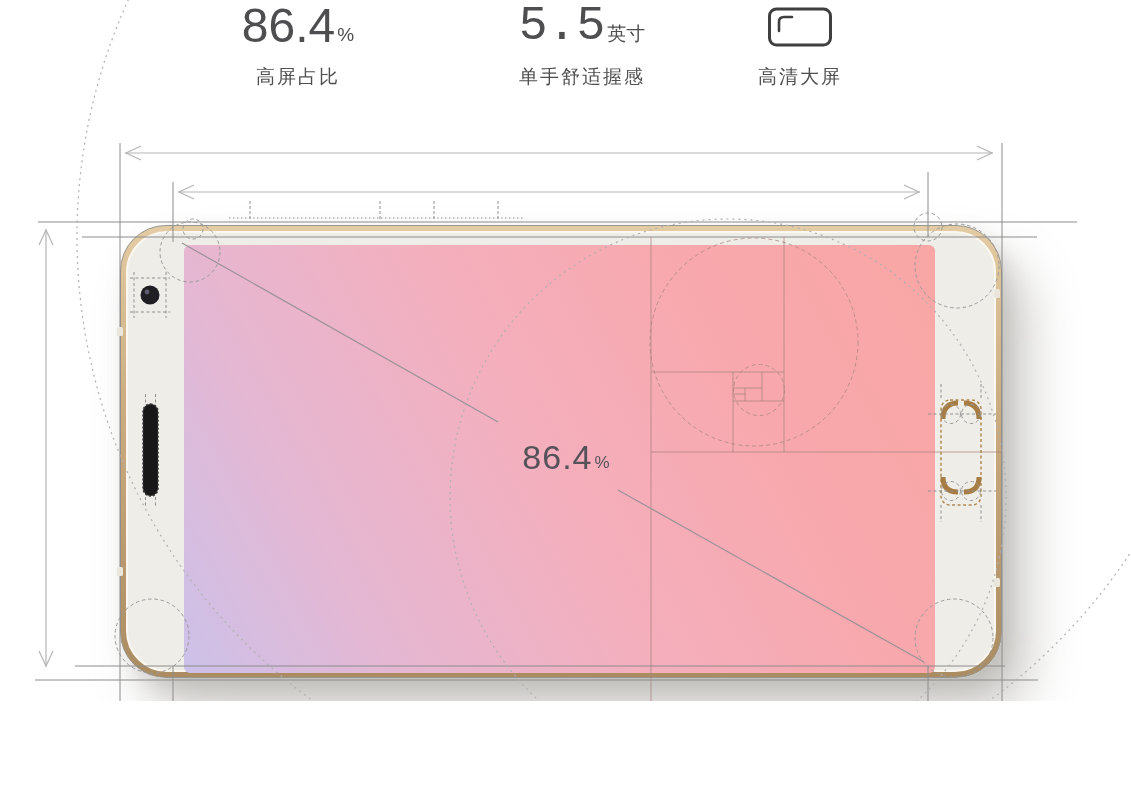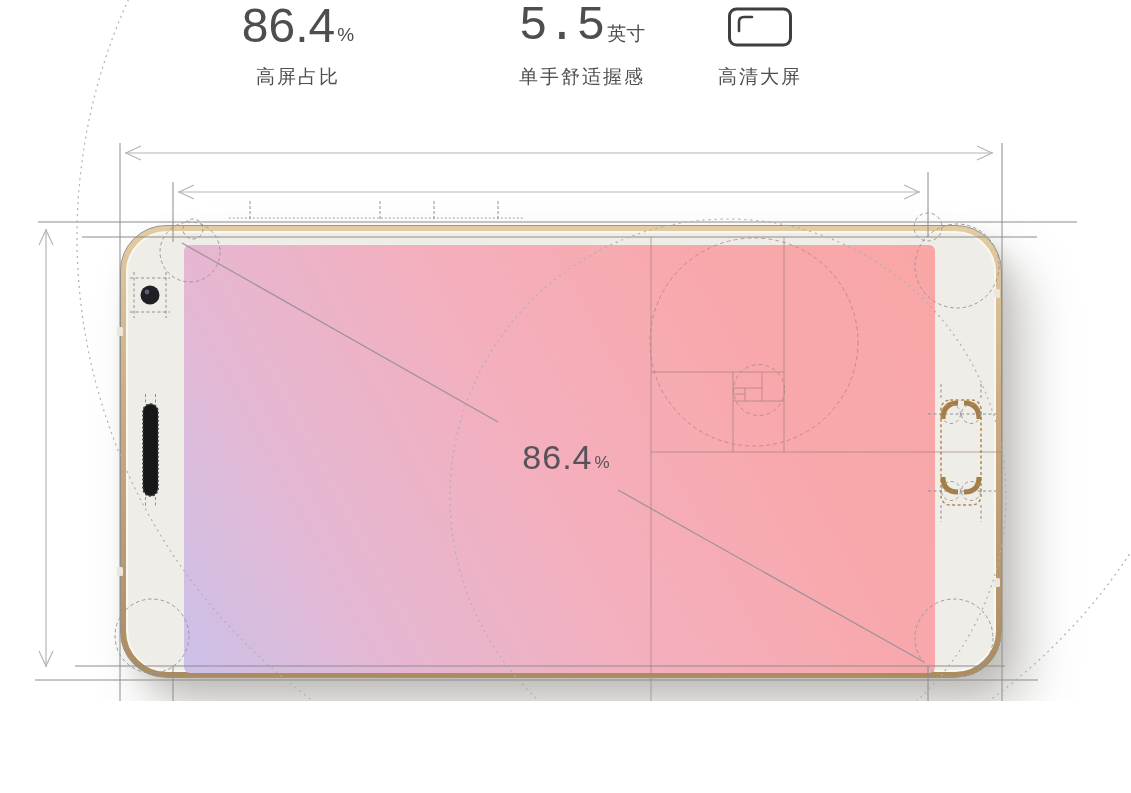--- a/index.html
+++ b/index.html
@@ -84,21 +84,21 @@
   </div>
 
   <div class="stat" style="left:582px;font-family:Liberation Mono, monospace;">
     <div class="stat-value-row">
       <span class="stat-value">5.5</span>
       <span class="stat-unit">英寸</span>
     </div>
     <div class="stat-label">单手舒适握感</div>
   </div>
 
-  <div class="stat" style="left:760px;">
+  <div class="stat" style="left:800px;">
     <div class="stat-icon-wrap">
       <svg width="66" height="42" viewBox="0 0 66 42">
         <rect x="2.5" y="3" width="61" height="36" rx="7" fill="none" stroke="#3f3f3f" stroke-width="3"></rect>
         <path d="M 12 25 L 12 16 Q 12 11 17 11 L 25 11" fill="none" stroke="#3f3f3f" stroke-width="2.6" stroke-linecap="round"></path>
       </svg>
     </div>
     <div class="stat-label">高清大屏</div>
   </div>
 
   <div class="phone">

